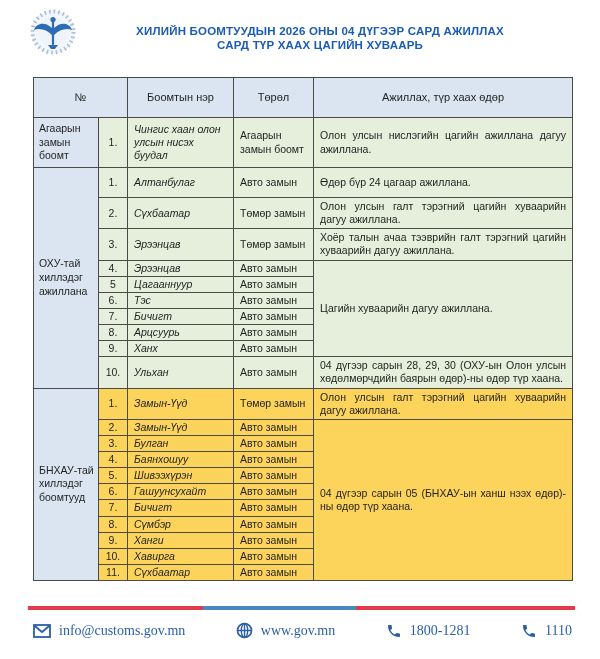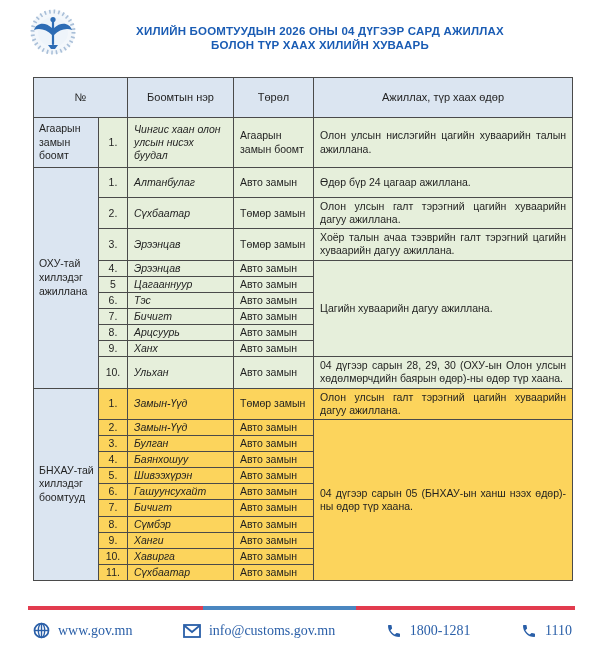--- a/index.html
+++ b/index.html
@@ -58,21 +58,21 @@
     <circle cx="25" cy="26" r="15" fill="#eef4fa"></circle>
     <circle cx="25" cy="13.5" r="2.6" fill="#2d6cb5"></circle>
     <rect x="23.9" y="15" width="2.2" height="24" rx="1" fill="#2d6cb5"></rect>
     <path d="M24 22 C17 15 8 17 6 24 C12 21.5 19 24 24 29 Z" fill="#2d6cb5"></path>
     <path d="M26 22 C33 15 42 17 44 24 C38 21.5 31 24 26 29 Z" fill="#2d6cb5"></path>
     <path d="M20 39 L30 39 L27 43 L23 43 Z" fill="#2d6cb5"></path>
   </svg>
 
   <div class="title">
     <div>ХИЛИЙН БООМТУУДЫН 2026 ОНЫ 04 ДҮГЭЭР САРД АЖИЛЛАХ</div>
-    <div>БОЛОН ТҮР ХААХ ХИЛИЙН ХУВААРЬ</div>
+    <div>САРД ТҮР ХААХ ЦАГИЙН ХУВААРЬ</div>
   </div>
 
   <div class="table-wrap">
     <table>
       <colgroup>
         <col style="width:65px">
           <col style="width:29px">
           <col style="width:106px">
         <col style="width:80px">
           <col style="width:259px">
@@ -84,21 +84,21 @@
           <th>Төрөл</th>
           <th>Ажиллах, түр хаах өдөр</th>
         </tr>
       </thead>
       <tbody>
           <tr class="theme-green tall">
             <td class="cell group-cell" rowspan="1">Агаарын замын боомт</td>
             <td class="cell num-cell">1.</td>
             <td class="cell name-cell">Чингис хаан олон улсын нисэх буудал</td>
             <td class="cell type-cell">Агаарын замын боомт</td>
-            <td class="cell desc-cell">Олон улсын нислэгийн цагийн хуваарийн талын ажиллана.</td>
+            <td class="cell desc-cell">Олон улсын нислэгийн цагийн ажиллана дагуу ажиллана.</td>
           </tr>
           <tr class="theme-green med">
             <td class="cell group-cell" rowspan="10">ОХУ-тай хиллэдэг ажиллана</td>
             <td class="cell num-cell">1.</td>
             <td class="cell name-cell">Алтанбулаг</td>
             <td class="cell type-cell">Авто замын</td>
             <td class="cell desc-cell">Өдөр бүр 24 цагаар ажиллана.</td>
           </tr>
           <tr class="theme-green">
             <td class="cell num-cell">2.</td>
@@ -208,36 +208,36 @@
             <td class="cell type-cell">Авто замын</td>
           </tr>
         </tbody>
     </table>
   </div>
 
   <div class="rule"></div>
 
   <div class="contacts">
     <span class="contact">
+      <svg width="18" height="14" viewBox="0 0 18 14">
+        <rect x="1" y="1" width="16" height="12" fill="none" stroke="#2a5fa8" stroke-width="1.8"></rect>
+        <path d="M1.5 1.8 L9 8 L16.5 1.8" fill="none" stroke="#2a5fa8" stroke-width="1.8"></path>
+      </svg>
+      <span>info@customs.gov.mn</span>
+    </span>
+    <span class="contact">
       <svg width="17" height="17" viewBox="0 0 17 17">
         <circle cx="8.5" cy="8.5" r="7" fill="none" stroke="#2a5fa8" stroke-width="1.7"></circle>
         <ellipse cx="8.5" cy="8.5" rx="3.2" ry="7" fill="none" stroke="#2a5fa8" stroke-width="1.4"></ellipse>
         <line x1="1.5" y1="8.5" x2="15.5" y2="8.5" stroke="#2a5fa8" stroke-width="1.4"></line>
         <line x1="8.5" y1="1.5" x2="8.5" y2="15.5" stroke="#2a5fa8" stroke-width="1.4"></line>
       </svg>
       <span>www.gov.mn</span>
     </span>
     <span class="contact">
-      <svg width="18" height="14" viewBox="0 0 18 14">
-        <rect x="1" y="1" width="16" height="12" fill="none" stroke="#2a5fa8" stroke-width="1.8"></rect>
-        <path d="M1.5 1.8 L9 8 L16.5 1.8" fill="none" stroke="#2a5fa8" stroke-width="1.8"></path>
-      </svg>
-      <span>info@customs.gov.mn</span>
-    </span>
-    <span class="contact">
       <svg width="16" height="16" viewBox="0 0 24 24">
         <path fill="#2a5fa8" d="M6.6 10.8c1.4 2.8 3.8 5.1 6.6 6.6l2.2-2.2c.3-.3.7-.4 1-.2 1.1.4 2.3.6 3.6.6.6 0 1 .4 1 1V20c0 .6-.4 1-1 1C10.6 21 3 13.4 3 4c0-.6.4-1 1-1h3.5c.6 0 1 .4 1 1 0 1.2.2 2.4.6 3.6.1.3 0 .7-.2 1l-2.3 2.2z"></path>
       </svg>
       <span>1800-1281</span>
     </span>
     <span class="contact">
       <svg width="16" height="16" viewBox="0 0 24 24">
         <path fill="#2a5fa8" d="M6.6 10.8c1.4 2.8 3.8 5.1 6.6 6.6l2.2-2.2c.3-.3.7-.4 1-.2 1.1.4 2.3.6 3.6.6.6 0 1 .4 1 1V20c0 .6-.4 1-1 1C10.6 21 3 13.4 3 4c0-.6.4-1 1-1h3.5c.6 0 1 .4 1 1 0 1.2.2 2.4.6 3.6.1.3 0 .7-.2 1l-2.3 2.2z"></path>
       </svg>
       <span>1110</span>

